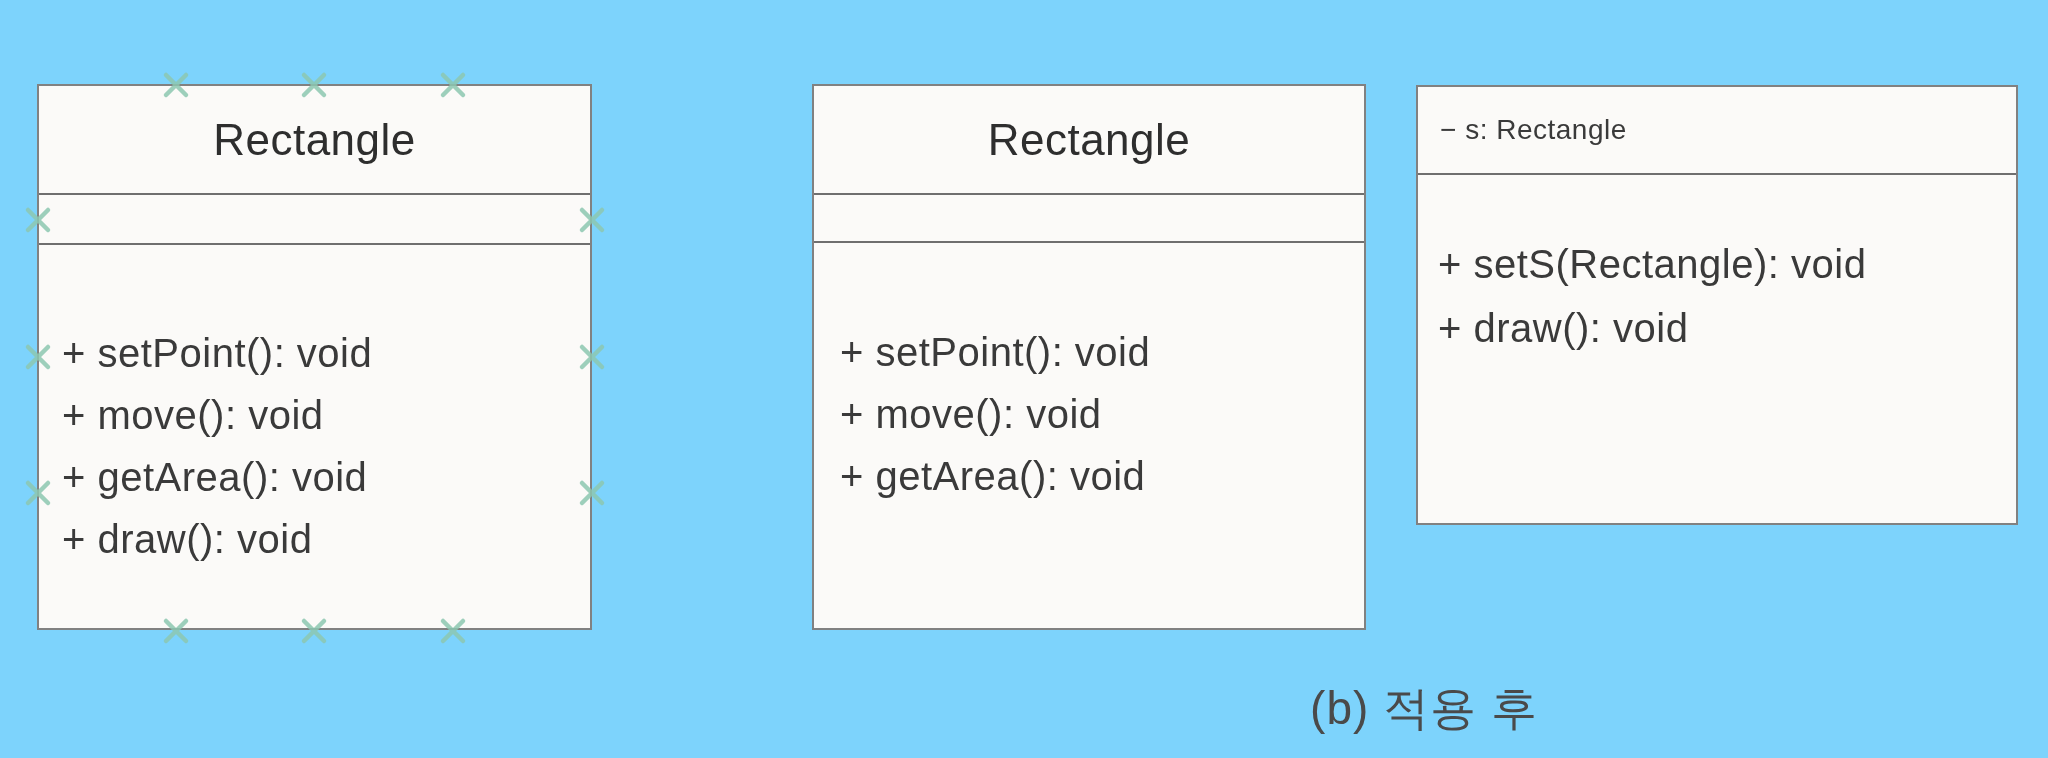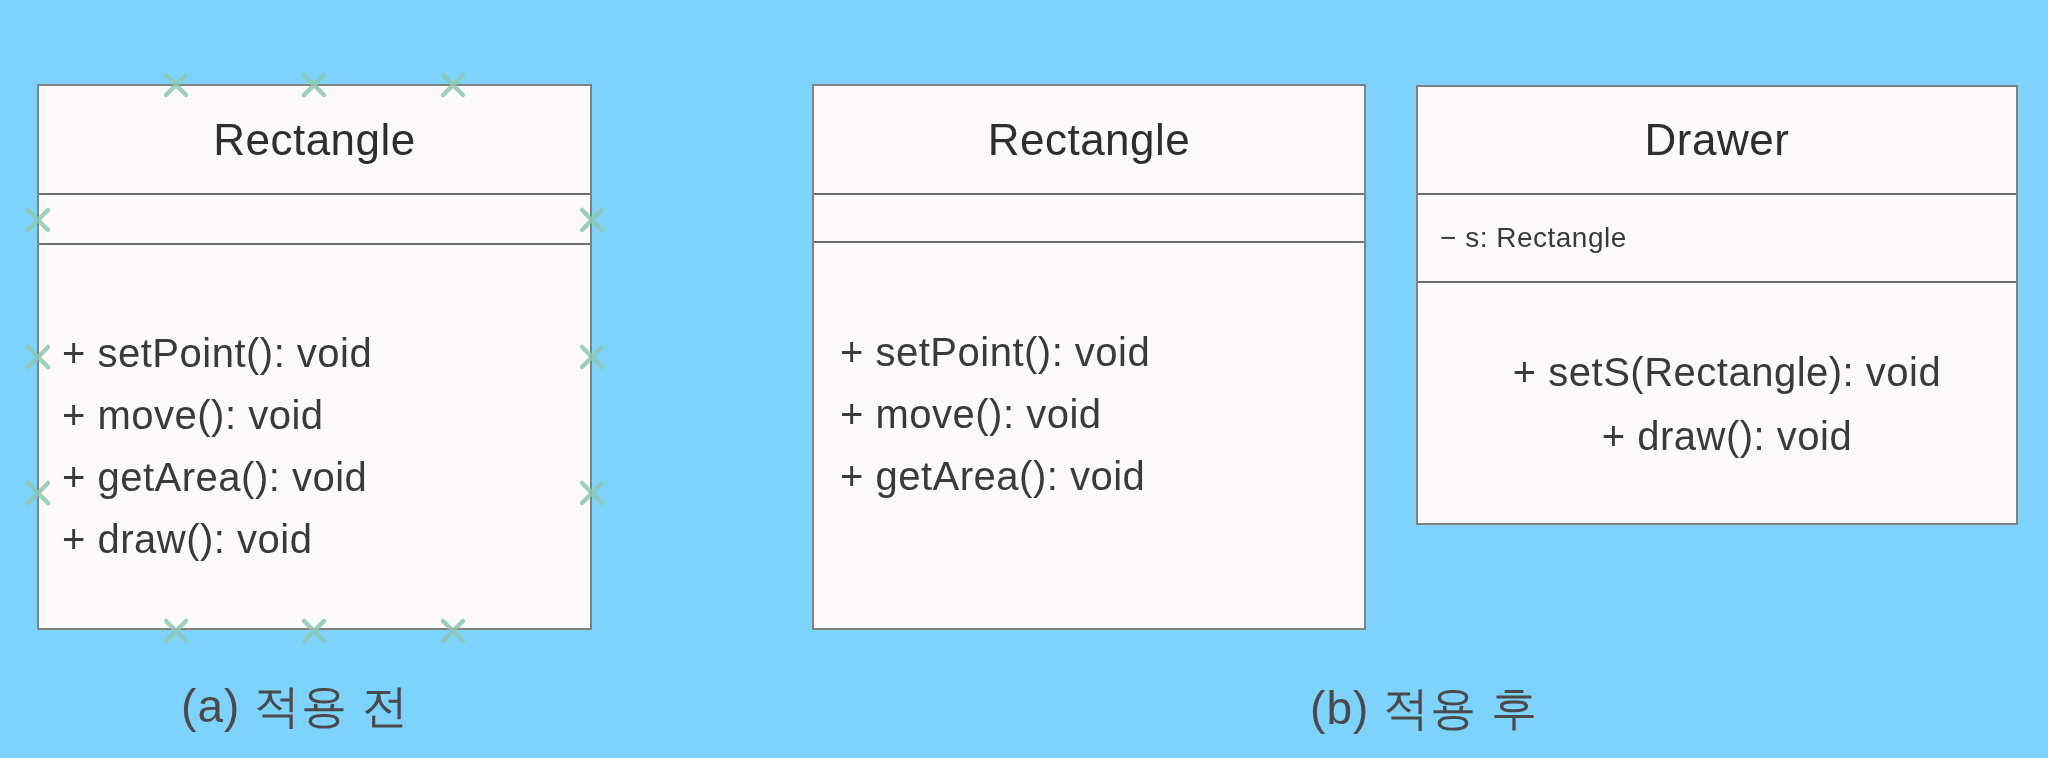--- a/index.html
+++ b/index.html
@@ -60,21 +60,21 @@
 
   .uml-methods {
     box-sizing: border-box;
     flex: 1;
     padding-left: 23px;
     font-size: 40px;
     letter-spacing: 0.5px;
   }
   .box-a .uml-methods { padding-top: 77px; }
   .box-b .uml-methods { padding-top: 78px; padding-left: 26px; }
-  .box-c .uml-methods { padding-top: 57px; padding-left: 20px; text-align: center; }
+  .box-c .uml-methods { padding-top: 57px; padding-left: 20px; }
 
   .uml-methods .m { line-height: 62px; white-space: nowrap; }
   .box-c .uml-methods .m { line-height: 64px; }
 
   
   .handle {
     position: absolute;
     width: 28px;
     height: 28px;
     overflow: visible;
@@ -156,26 +156,24 @@
     <div class="uml-title">Rectangle</div>
     <div class="uml-attrs"></div>
     <div class="uml-methods">
       <div class="m">+ setPoint(): void</div>
       <div class="m">+ move(): void</div>
       <div class="m">+ getArea(): void</div>
     </div>
   </div>
 
   <div class="uml-box box-c">
-    <div class="uml-title">Drawer</div>
     <div class="uml-attrs">
       <span>− s: Rectangle</span>
     </div>
     <div class="uml-methods">
       <div class="m">+ setS(Rectangle): void</div>
       <div class="m">+ draw(): void</div>
     </div>
   </div>
 
-  <div class="caption caption-a">(a) 적용 전</div>
   <div class="caption caption-b">(b) 적용 후</div>
 
 </div>
 
 </body></html>

